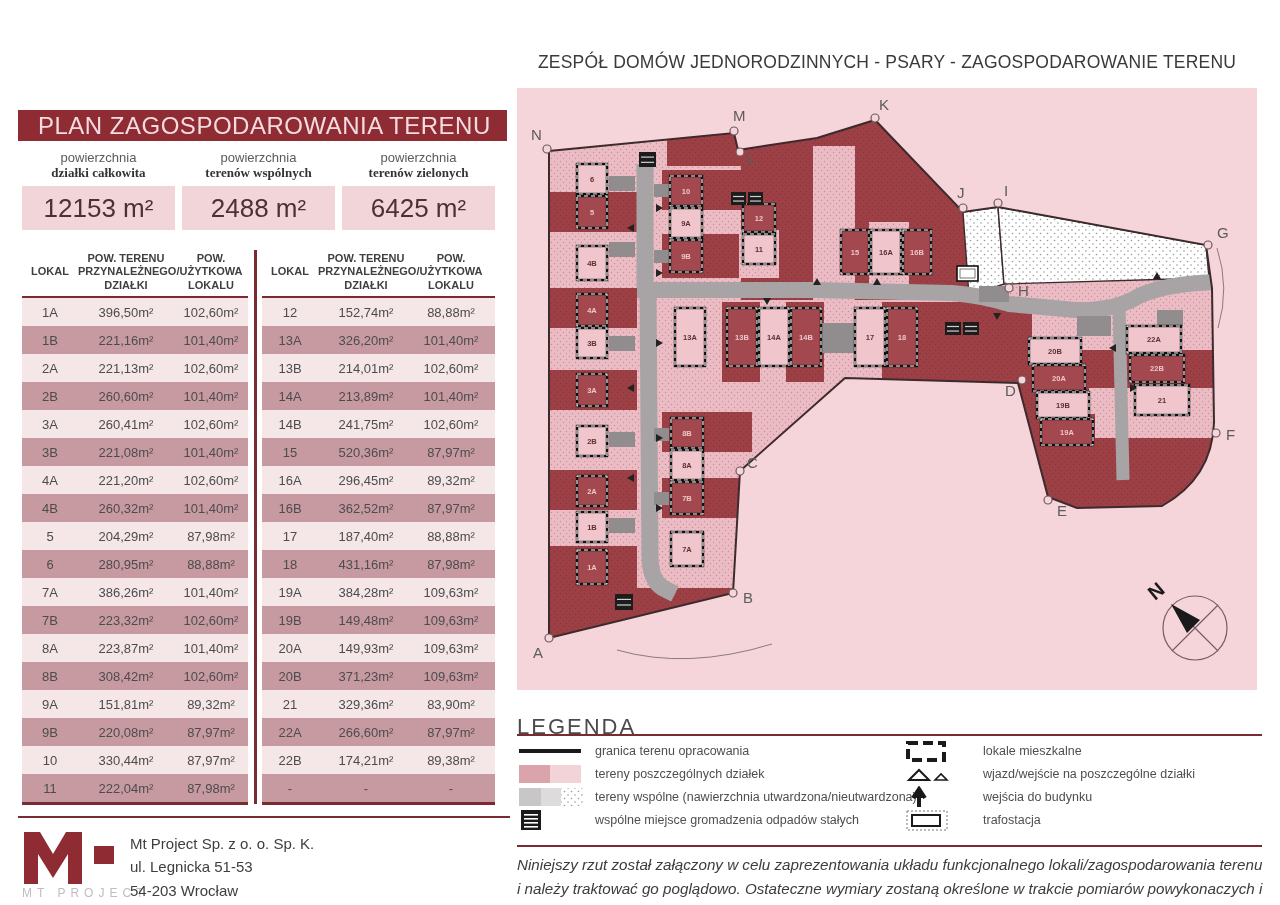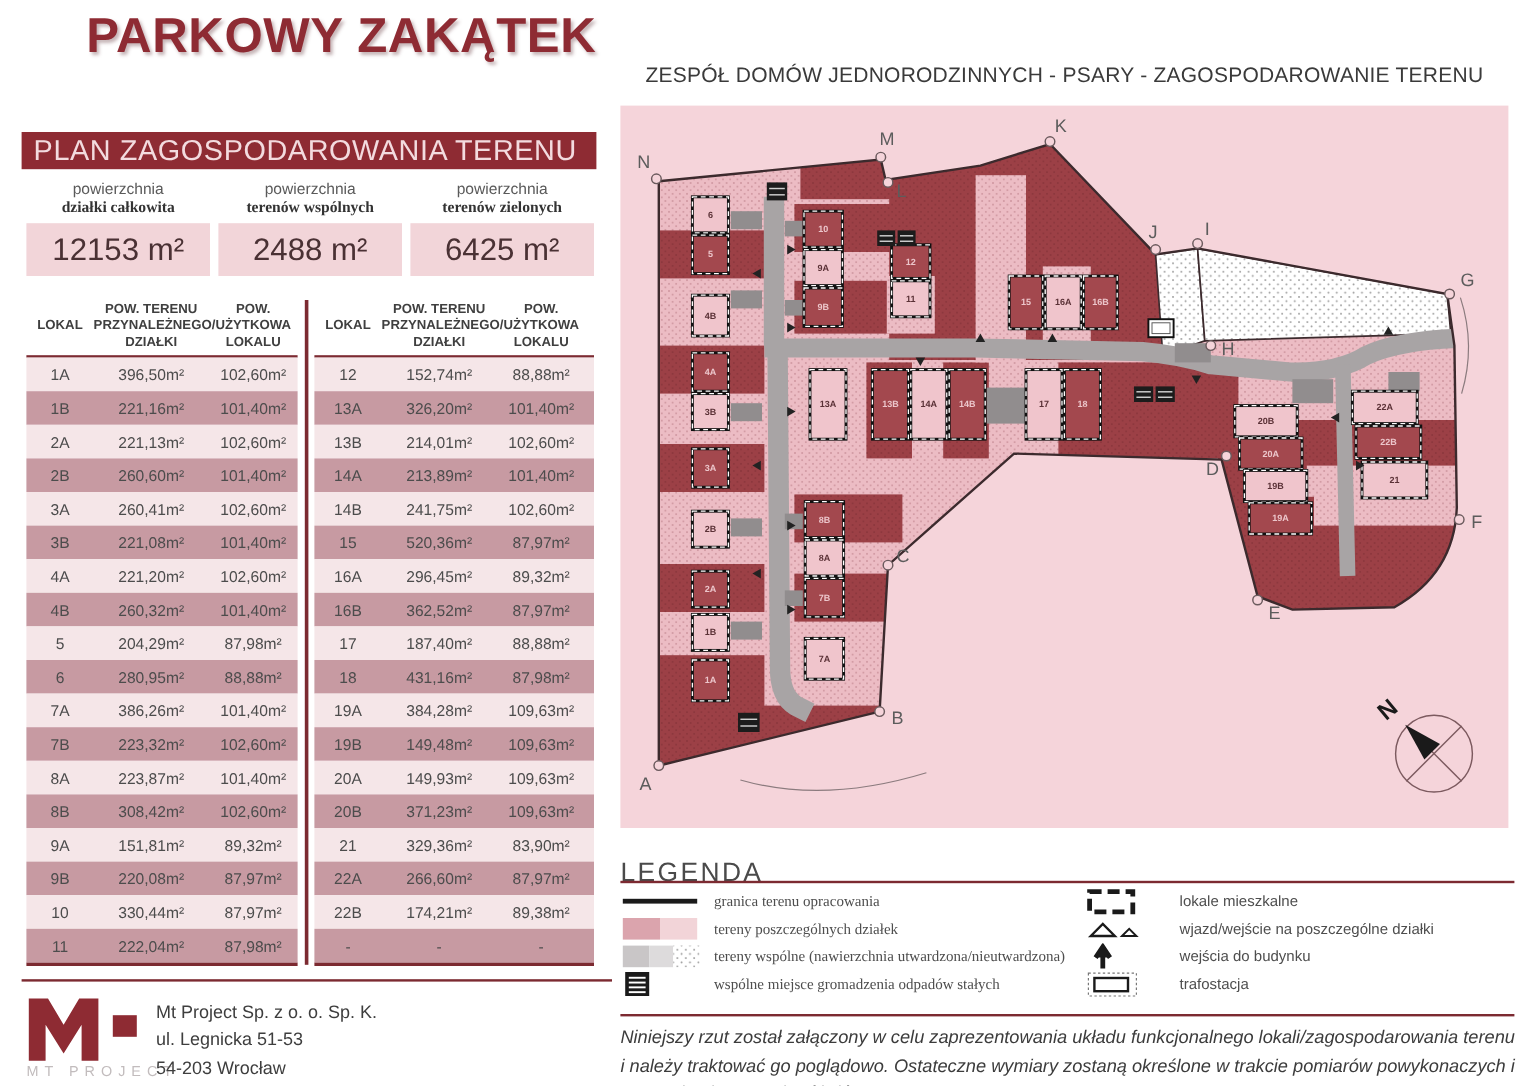--- a/index.html
+++ b/index.html
@@ -4,21 +4,21 @@
 <style>
   html,body{margin:0;padding:0;background:#ffffff;}
   .page{position:relative;width:1280px;height:905px;background:#ffffff;overflow:hidden;
         font-family:"Liberation Sans",sans-serif;}
   
   .brand{position:absolute;left:20px;top:8px;width:477px;text-align:right;}
   .brand-title{font-size:41px;font-weight:800;letter-spacing:0.5px;color:#8e2b33;
                text-shadow:2px 3px 3px rgba(90,40,45,0.35);line-height:1.05;}
   .brand-sub{font-size:18px;color:#3c3c3c;margin-top:3px;}
   .banner{position:absolute;left:18px;top:110px;width:469px;height:31px;background:#8e2b33;
-          color:#f3dbdf;font-size:24px;line-height:31px;padding-left:10px;letter-spacing:0.5px;}
+          color:#f3dbdf;font-size:24px;line-height:31px;padding-left:20px;letter-spacing:0.5px;}
   
   .stat{position:absolute;top:150px;width:153px;text-align:center;}
   .stat .l1{font-size:13px;color:#5a5a5a;}
   .stat .l2{font-size:13px;font-weight:bold;color:#333;font-family:Liberation Serif, serif;}
   .stat .box{margin-top:5px;height:44px;background:#f2d5d9;display:flex;align-items:center;
              justify-content:center;font-size:26px;color:#4a3134;}
   
   .lot-table{position:absolute;top:248px;border-bottom:3px solid #7c2a31;}
   .lt-head{display:flex;height:48px;align-items:center;border-bottom:2.5px solid #7c2a31;}
   .lt-head .hc{font-size:11px;font-weight:bold;color:#3f3f3f;text-align:center;line-height:1.2;}
@@ -48,21 +48,20 @@
   .tels{position:absolute;left:310px;top:832px;font-size:15px;color:#3e3e3e;line-height:1.55;}
   .disclaimer{position:absolute;left:517px;top:853px;width:748px;font-size:15.2px;font-style:italic;
               color:#3c3c3c;line-height:1.55;}
 </style>
 </head>
 <body>
 
 <div class="page">
 
   <div class="brand">
-    <div class="brand-title">PARKOWY ZAKĄTEK</div>
   </div>
   <div class="banner">PLAN ZAGOSPODAROWANIA TERENU</div>
 
   <div id="stats">
       <div class="stat" style="left: 22px;">
         <div class="l1">powierzchnia</div>
         <div class="l2">działki całkowita</div>
         <div class="box">12153 m²</div>
       </div>
       <div class="stat" style="left: 182px;">
@@ -625,21 +624,21 @@
           <line x1="-23.04" y1="-23.04" x2="23.04" y2="23.04" stroke="#7c5a5f" stroke-width="1.2"></line>
           <line x1="-23.04" y1="23.04" x2="23.04" y2="-23.04" stroke="#7c5a5f" stroke-width="1.2"></line>
           <path d="M-24,-24 L5,-8 L-8,5 Z" fill="#1a1a1a"></path>
           <text x="0" y="0" font-size="20" font-weight="bold" fill="#1a1a1a" transform="translate(-40,-27) rotate(-40)">N</text>
         </g>
       </svg>
   </div>
 
   <div class="legend-head">LEGENDA</div>
   <div class="legend-rule"></div>
-  <div class="legend-col" style="left:517px;font-family:Liberation Serif, serif;" id="legend-left">
+  <div class="legend-col" style="left:517px;" id="legend-left">
       <div class="legend-item">
         <div class="legend-icon">
           <svg width="72" height="22" viewBox="0 0 72 22">
             <rect x="2" y="9" width="62" height="4" fill="#1a1a1a"></rect>
           </svg>
         </div>
         <div class="legend-label">granica terenu opracowania</div>
       </div>
       <div class="legend-item">
         <div class="legend-icon">

